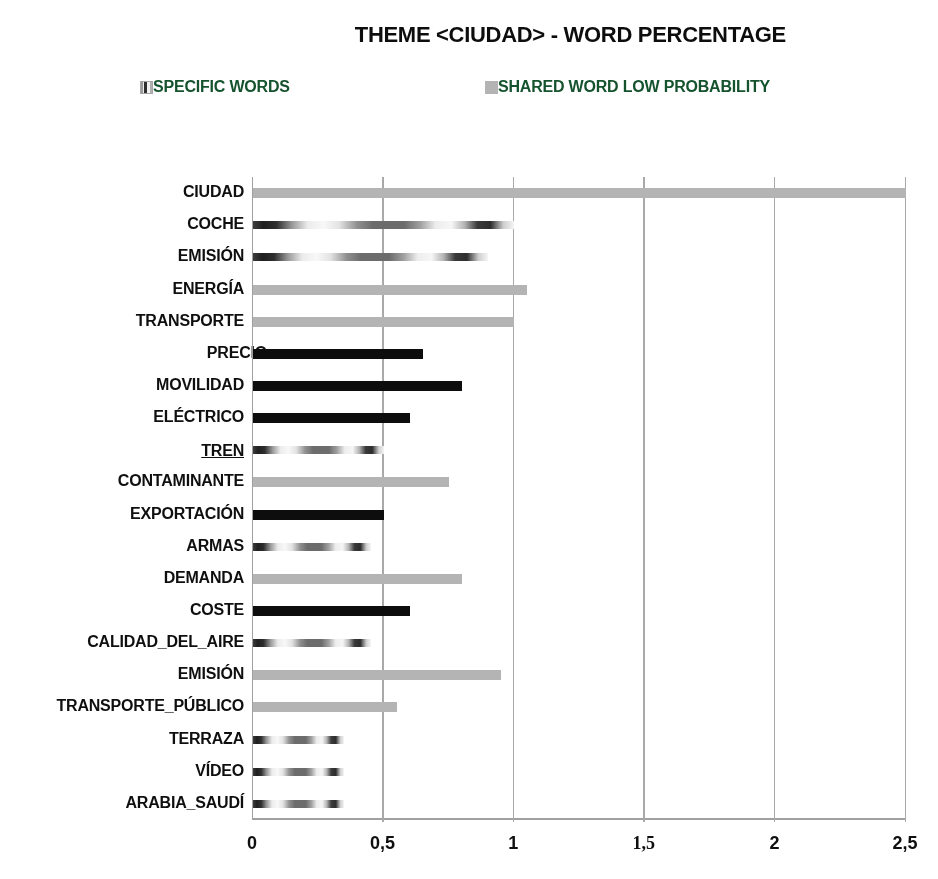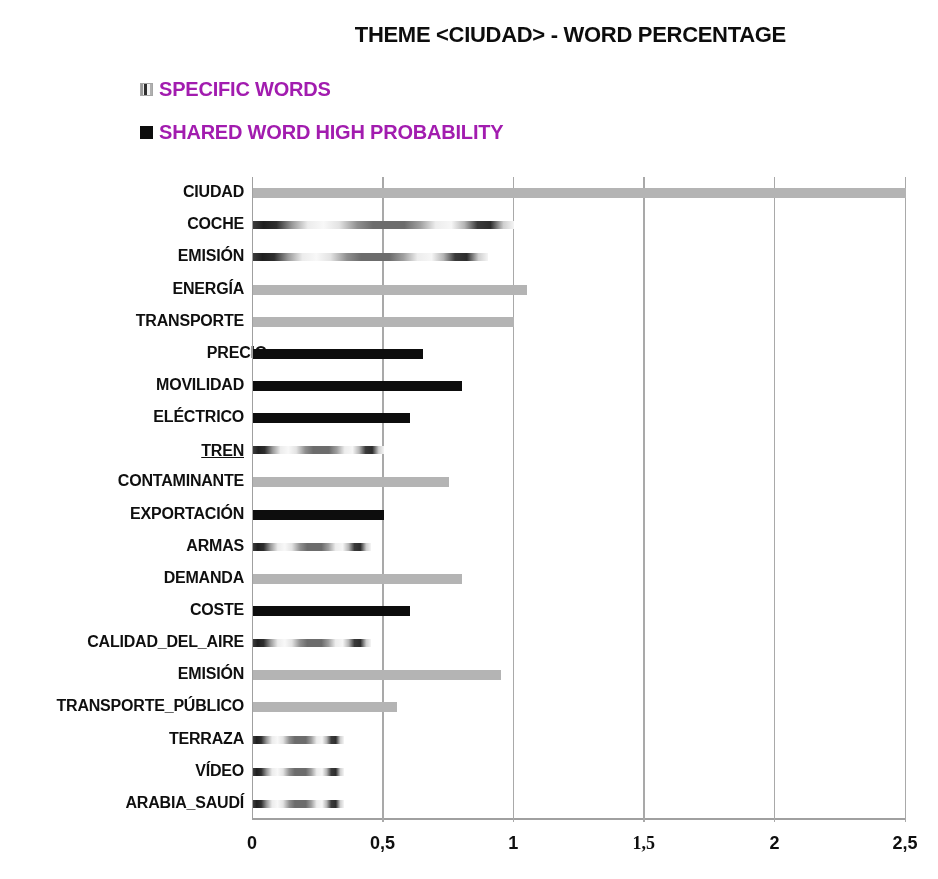--- a/index.html
+++ b/index.html
@@ -10,22 +10,22 @@
     font-family:"Liberation Sans", sans-serif;
     overflow:hidden;
   }
   .chart-title{
     position:absolute;top:14px;left:0;width:786px;
     text-align:right;font-size:22px;font-weight:bold;color:#0d0d0d;
     letter-spacing:-0.3px;
     margin-top:8px;
   }
   .legend-item{
-    position:absolute;display:flex;align-items:center;gap:6px;
-    font-size:20px;font-weight:bold;color:#a21caf;letter-spacing:-0.2px;
+    position:absolute;display:flex;align-items:center;
+    font-size:16px;font-weight:bold;color:#14532d;letter-spacing:-0.2px;
     white-space:nowrap;
   }
   .legend-marker{width:13px;height:13px;flex:0 0 13px;}
   .marker-specific{
     box-sizing:border-box;border:1px solid #a6a6a6;
     background:linear-gradient(90deg,#9a9a9a 0 14%,#ececec 14% 30%,#2f2f2f 30% 56%,#f2f2f2 56% 78%,#b0b0b0 78% 100%);
   }
   .marker-low{background:#b4b4b4;}
   .marker-high{background:#0d0d0d;}
 
@@ -63,23 +63,23 @@
 </head>
 <body>
 
 <div id="canvas">
   <div class="chart-title">THEME &lt;CIUDAD&gt; - WORD PERCENTAGE</div>
 
   <div class="legend-item" style="left:140px;top:78px;">
     <span class="legend-marker marker-specific"></span>
     <span>SPECIFIC WORDS</span>
   </div>
-  <div class="legend-item" style="left:140px;top:121px;">
-    <span class="legend-marker marker-high"></span>
-    <span>SHARED WORD HIGH PROBABILITY</span>
+  <div class="legend-item" style="left:485px;top:78px;">
+    <span class="legend-marker marker-low"></span>
+    <span>SHARED WORD LOW PROBABILITY</span>
   </div>
 
   <div id="labels">
       <div class="cat-label" style="top: 183.075px;">CIUDAD</div>
       <div class="cat-label" style="top: 215.225px;">COCHE</div>
       <div class="cat-label" style="top: 247.375px;">EMISIÓN</div>
       <div class="cat-label" style="top: 279.525px;">ENERGÍA</div>
       <div class="cat-label" style="top: 311.675px;">TRANSPORTE</div>
       <div class="cat-label" style="top: 343.825px; padding-left: 23px;">PRECIO</div>
       <div class="cat-label" style="top: 375.975px;">MOVILIDAD</div>

